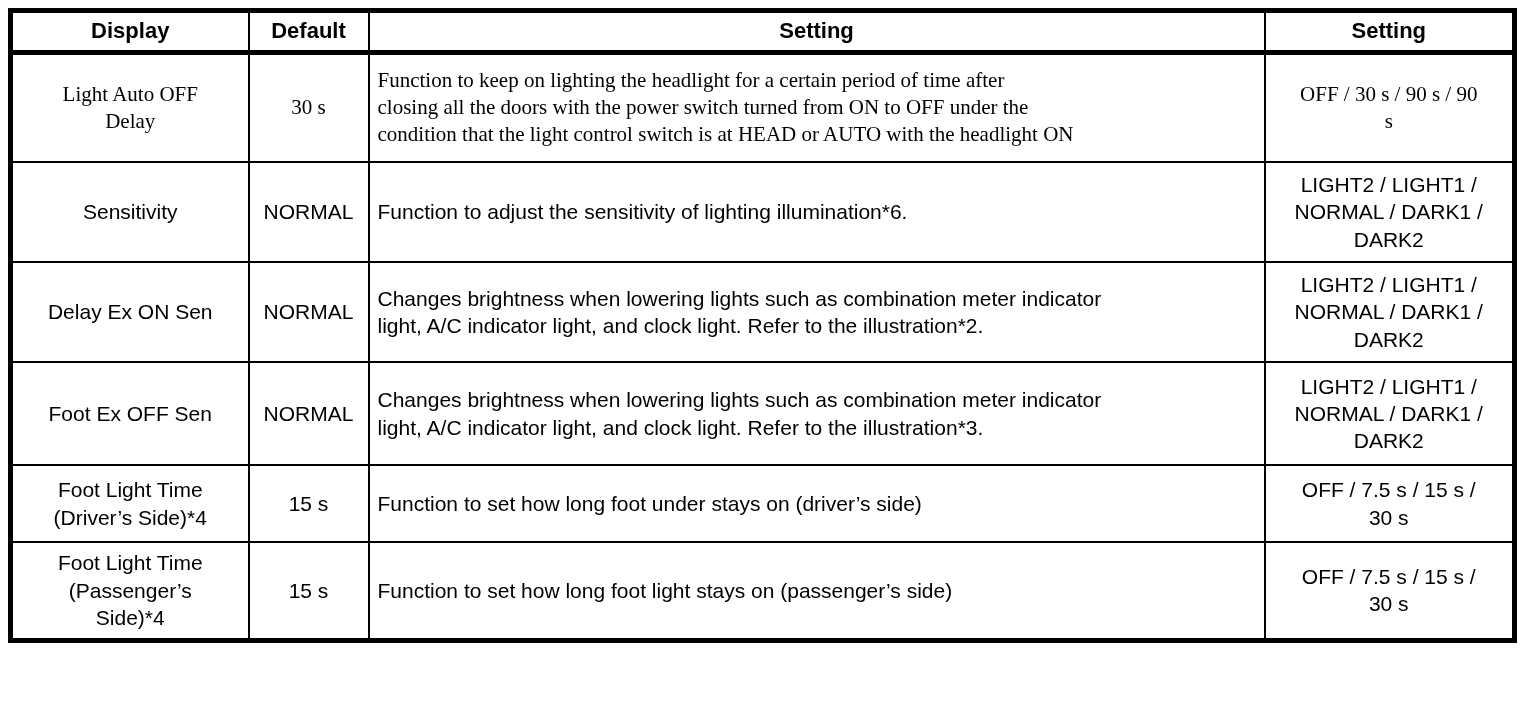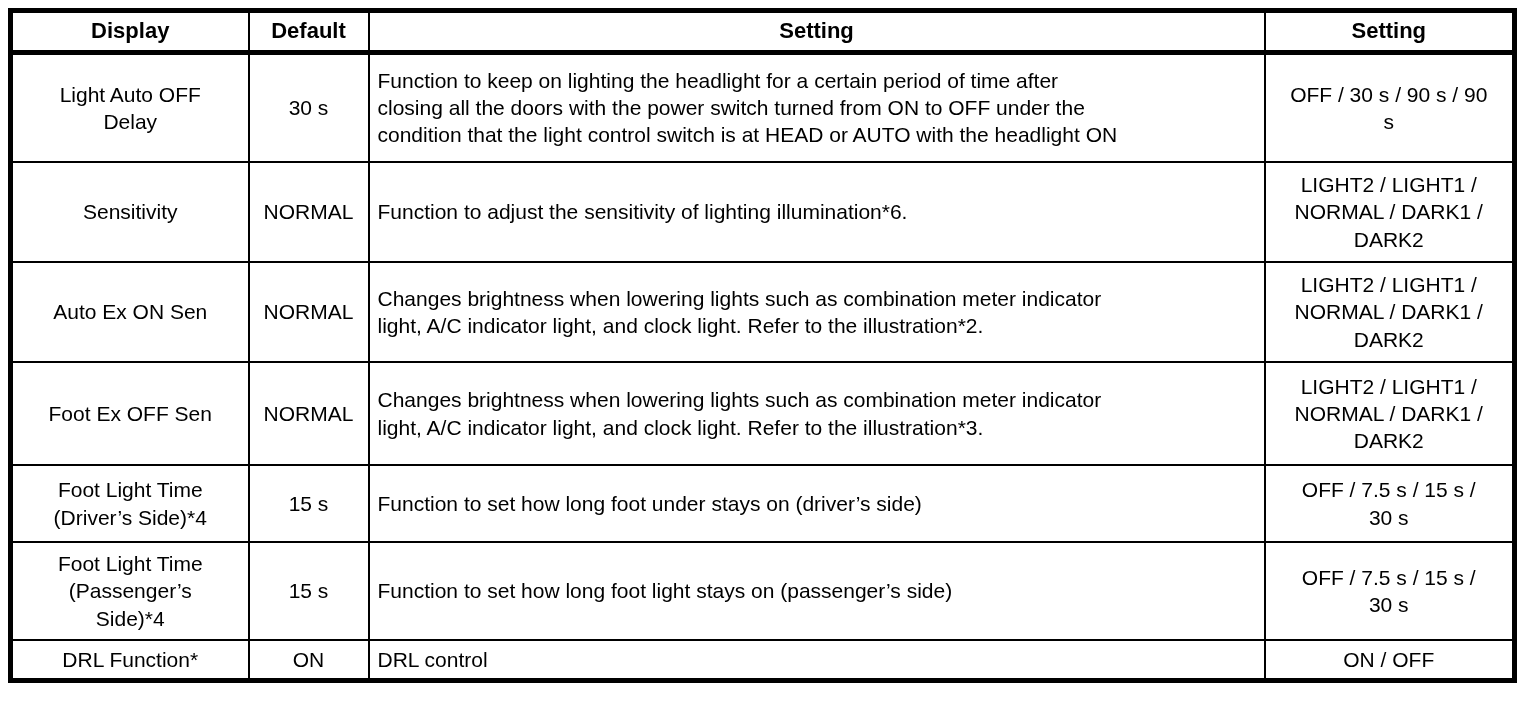--- a/index.html
+++ b/index.html
@@ -47,21 +47,21 @@
     text-align: center;
     border-bottom: 5px solid #000000;
     padding: 4px 6px;
   }
   td.cell-display,
   td.cell-default,
   td.cell-setting { text-align: center; }
   td.cell-content { text-align: left; }
 
   thead tr        { height: 37px; }
-  tbody tr.r0     { height: 110px; }
+  tbody tr.r0     { height: 110px; font-family: Liberation Serif, serif; }
   tbody tr.r1     { height: 100px; }
   tbody tr.r2     { height: 100px; }
   tbody tr.r3     { height: 103px; }
   tbody tr.r4     { height: 77px; }
   tbody tr.r5     { height: 98px; }
   tbody tr.r6     { height: 39px; }
   tbody tr.r7     { height: 40px; }
 </style>
 </head>
 <body>
@@ -95,21 +95,21 @@
       </tr>
       <tr class="r1">
         <td class="cell-display">Sensitivity</td>
         <td class="cell-default">NORMAL</td>
         <td class="cell-content">Function to adjust the sensitivity of lighting illumination*6.</td>
         <td class="cell-setting">LIGHT2 / LIGHT1 /
 NORMAL / DARK1 /
 DARK2</td>
       </tr>
       <tr class="r2">
-        <td class="cell-display">Auto Ex ON Sen</td>
+        <td class="cell-display">Delay Ex ON Sen</td>
         <td class="cell-default">NORMAL</td>
         <td class="cell-content">Changes brightness when lowering lights such as combination meter indicator
 light, A/C indicator light, and clock light. Refer to the illustration*2.</td>
         <td class="cell-setting">LIGHT2 / LIGHT1 /
 NORMAL / DARK1 /
 DARK2</td>
       </tr>
       <tr class="r3">
         <td class="cell-display">Foot Ex OFF Sen</td>
         <td class="cell-default">NORMAL</td>
@@ -129,21 +129,15 @@
       </tr>
       <tr class="r5">
         <td class="cell-display">Foot Light Time
 (Passenger’s
 Side)*4</td>
         <td class="cell-default">15 s</td>
         <td class="cell-content">Function to set how long foot light stays on (passenger’s side)</td>
         <td class="cell-setting">OFF / 7.5 s / 15 s /
 30 s</td>
       </tr>
-      <tr class="r7">
-        <td class="cell-display">DRL Function*</td>
-        <td class="cell-default">ON</td>
-        <td class="cell-content">DRL control</td>
-        <td class="cell-setting">ON / OFF</td>
-      </tr>
     </tbody>
   </table>
 </div>
 
 </body></html>

